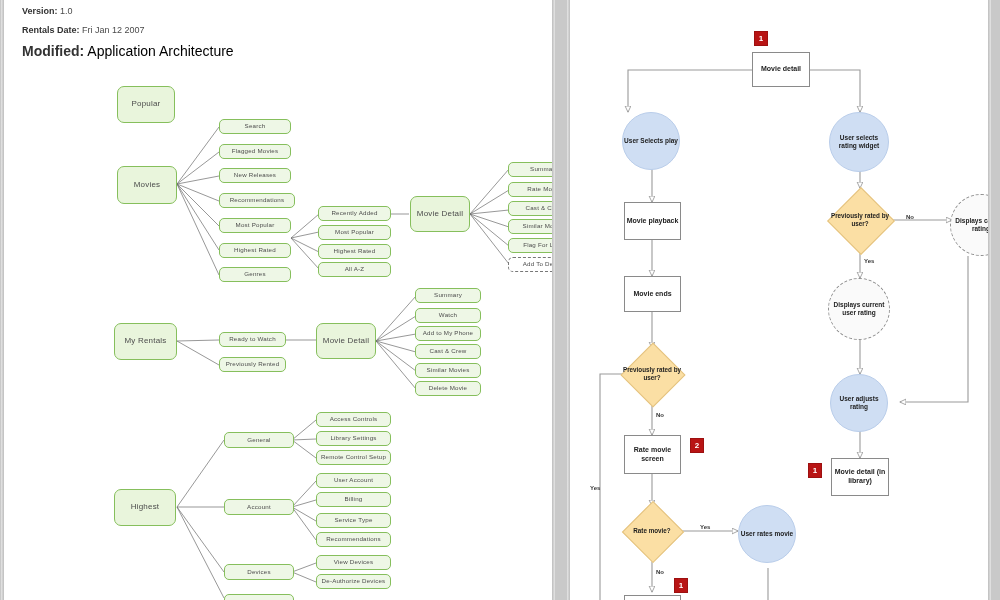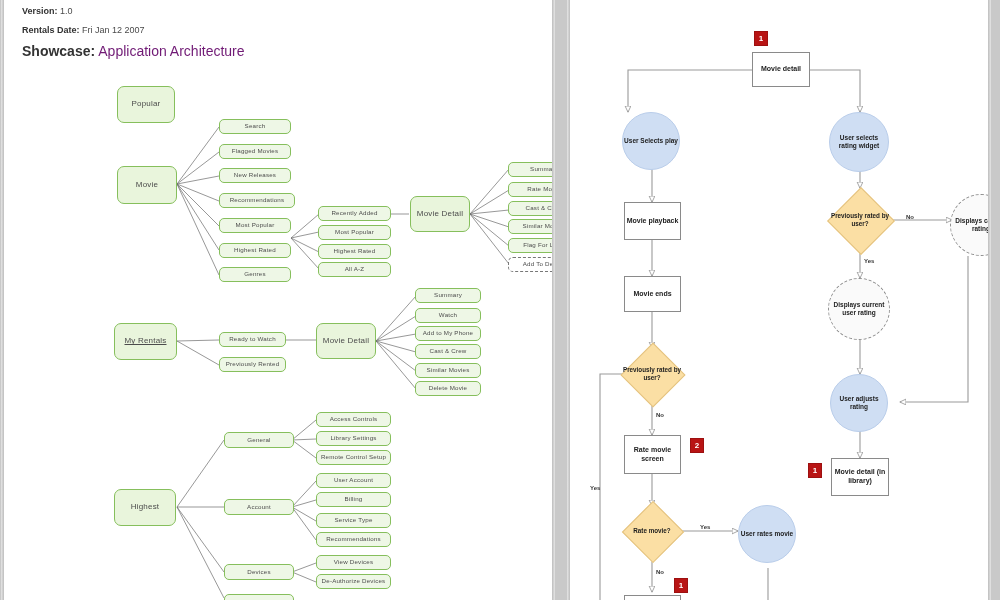--- a/index.html
+++ b/index.html
@@ -17,21 +17,21 @@
   #page-right{left:570px;width:418px;}
   .page-edge{position:absolute;top:0;height:600px;width:3px;
     background:linear-gradient(to right,#bdbdbd,#e6e6e6);}
 
   
   .hdr{position:absolute;color:#4a4a4a;white-space:nowrap;}
   .hdr b{color:#333;}
   .hdr-1{left:18px;top:6px;font-size:9px;}
   .hdr-2{left:18px;top:25px;font-size:9px;}
   .hdr-3{left:18px;top:43px;font-size:14px;}
-  .hdr-3 .val{font-size:14px;color:#701a75;}
+  .hdr-3 .val{font-size:14px;color:#000000;}
 
   
   .svg-layer{position:absolute;left:0;top:0;width:100%;height:100%;}
   .node{
     position:absolute;box-sizing:border-box;
     background:#eef7e6;border:1px solid #86bf5c;border-radius:5px;
     display:flex;align-items:center;justify-content:center;
     text-align:center;color:#4c4c4c;line-height:1.05;
     font-size:6.2px;letter-spacing:.2px;
   }
@@ -78,21 +78,21 @@
 
     <div class="hdr hdr-1">
       <b>Version:</b>
       <span>1.0</span>
     </div>
     <div class="hdr hdr-2">
       <b>Rentals Date:</b>
       <span>Fri Jan 12 2007</span>
     </div>
     <div class="hdr hdr-3">
-      <b>Showcase:</b>
+      <b>Modified:</b>
       <span class="val">Application Architecture</span>
     </div>
 
     <svg class="svg-layer">
       <g stroke="#6b6b6b" stroke-width="0.7" fill="none">
 
         <path d="M173,184 L215,127"></path>
         <path d="M173,184 L215,152"></path>
         <path d="M173,184 L215,176"></path>
         <path d="M173,184 L215,201"></path>
@@ -141,23 +141,23 @@
 
         <path d="M288,572 L312,563"></path>
         <path d="M288,572 L312,582"></path>
       </g>
     </svg>
 
     <div class="node big" style="left:113px;top:86px;width:58px;height:37px;">
       <span>Popular</span>
     </div>
     <div class="node big" style="left:113px;top:166px;width:60px;height:38px;">
-      <span>Movie</span>
-    </div>
-    <div class="node big" style="left:110px;top:323px;width:63px;height:37px;text-decoration:underline;">
+      <span>Movies</span>
+    </div>
+    <div class="node big" style="left:110px;top:323px;width:63px;height:37px;">
       <span>My Rentals</span>
     </div>
     <div class="node big" style="left:110px;top:489px;width:62px;height:37px;">
       <span>Highest</span>
     </div>
 
     <div class="node" style="left:215px;top:119px;width:72px;height:15px;">
         <span>Search</span>
       </div>
     <div class="node" style="left:215px;top:144px;width:72px;height:15px;">

